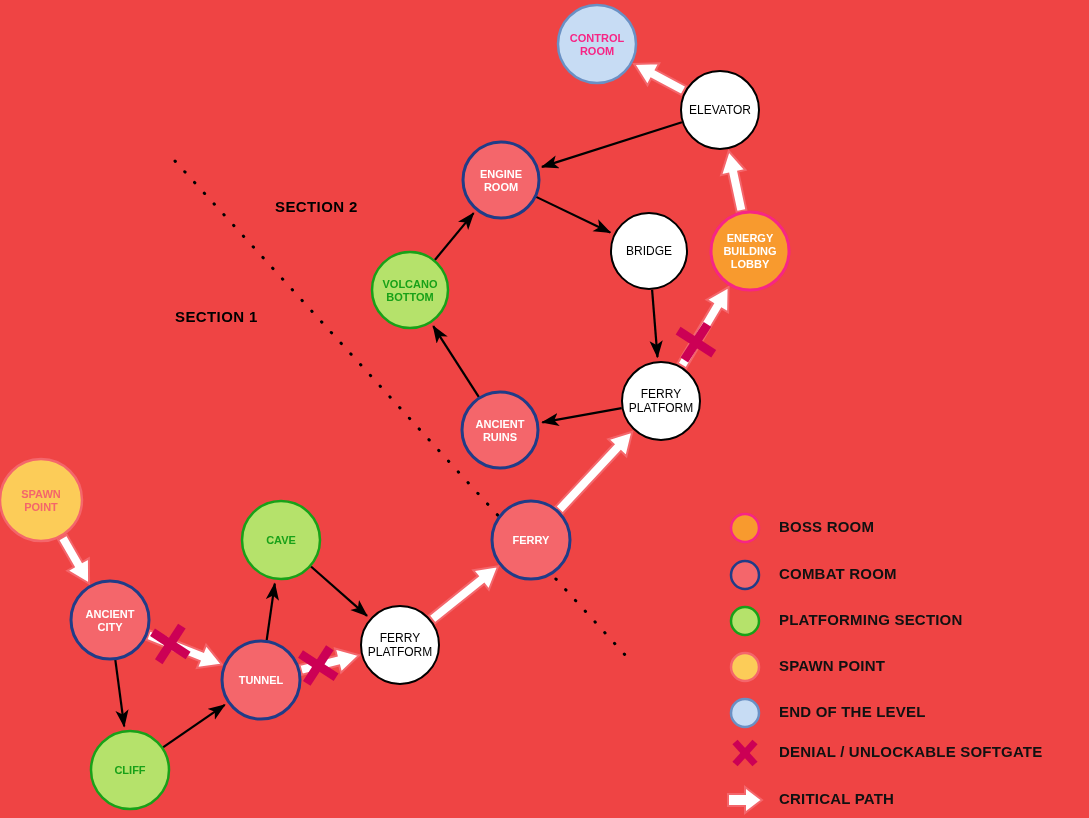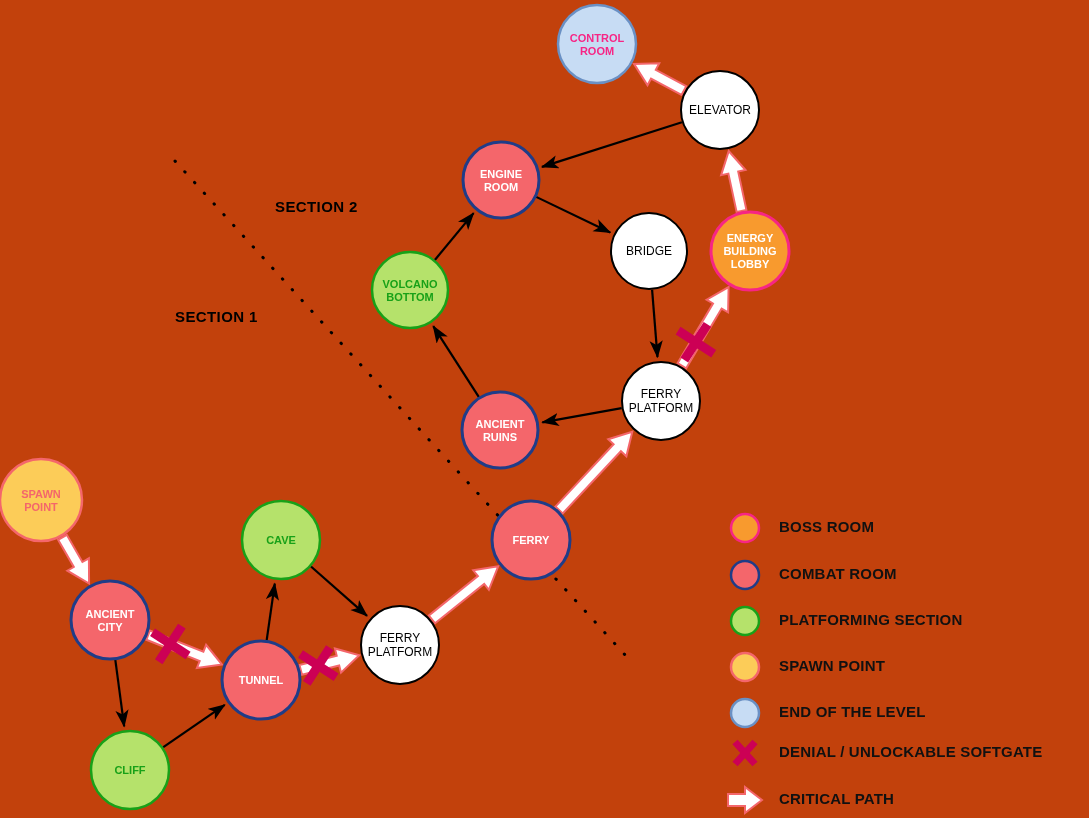--- a/index.html
+++ b/index.html
@@ -7,21 +7,21 @@
     padding: 0;
     background: #ffffff;
   }
   body {
     font-family: "Liberation Sans", sans-serif;
   }
   #canvas {
     position: relative;
     width: 1089px;
     height: 818px;
-    background: #c2410c;
+    background: #ef4444;
     overflow: hidden;
   }
   #graph-svg {
     position: absolute;
     left: 0;
     top: 0;
     width: 1089px;
     height: 818px;
   }
   .node-label {

